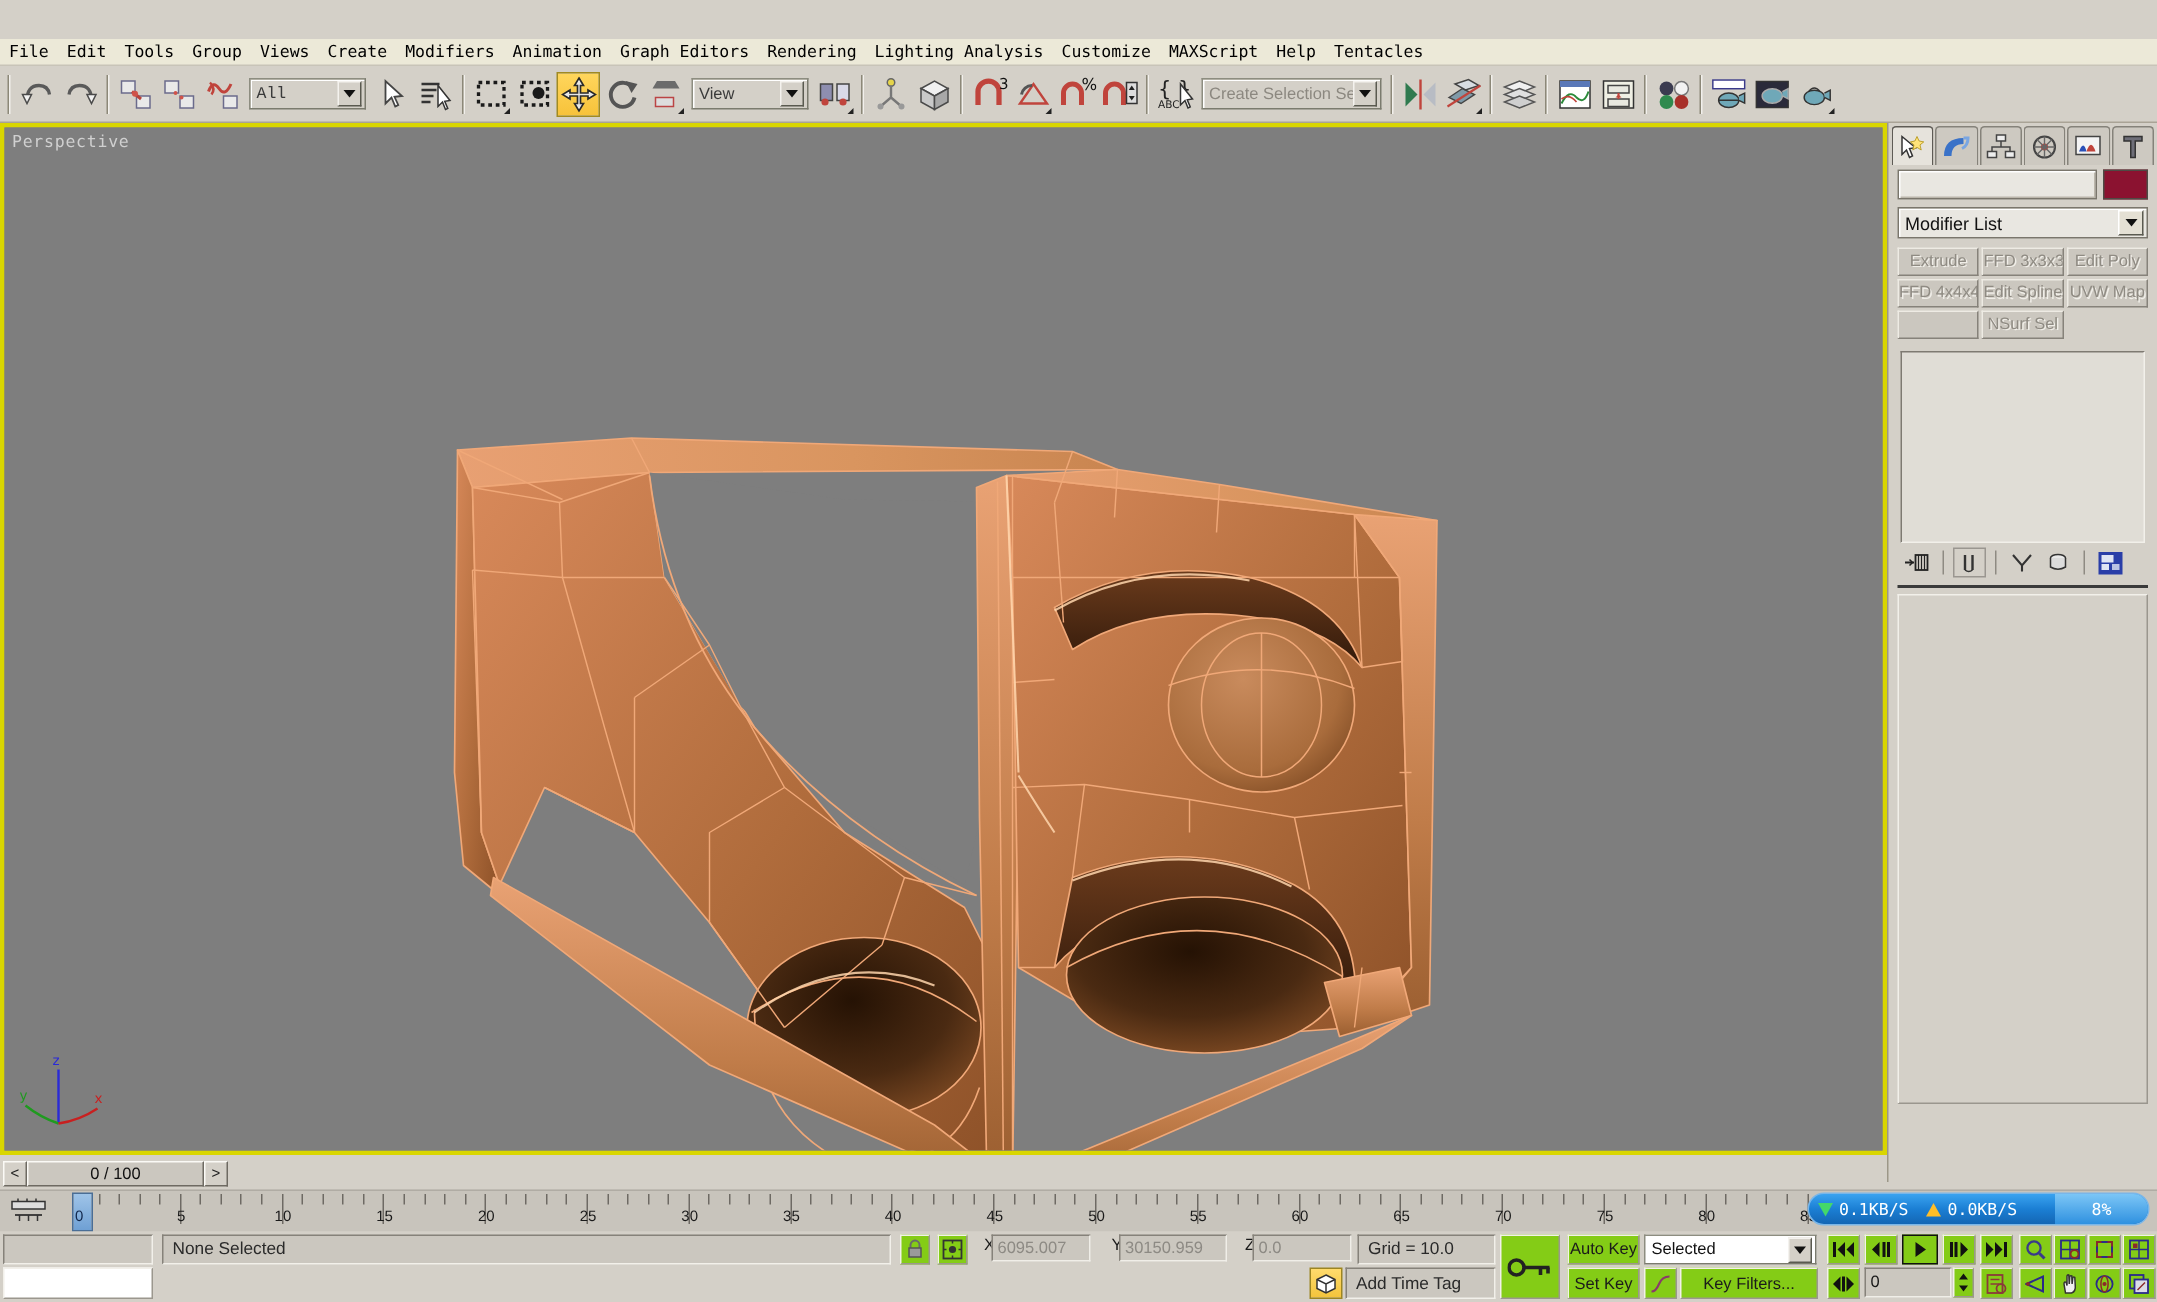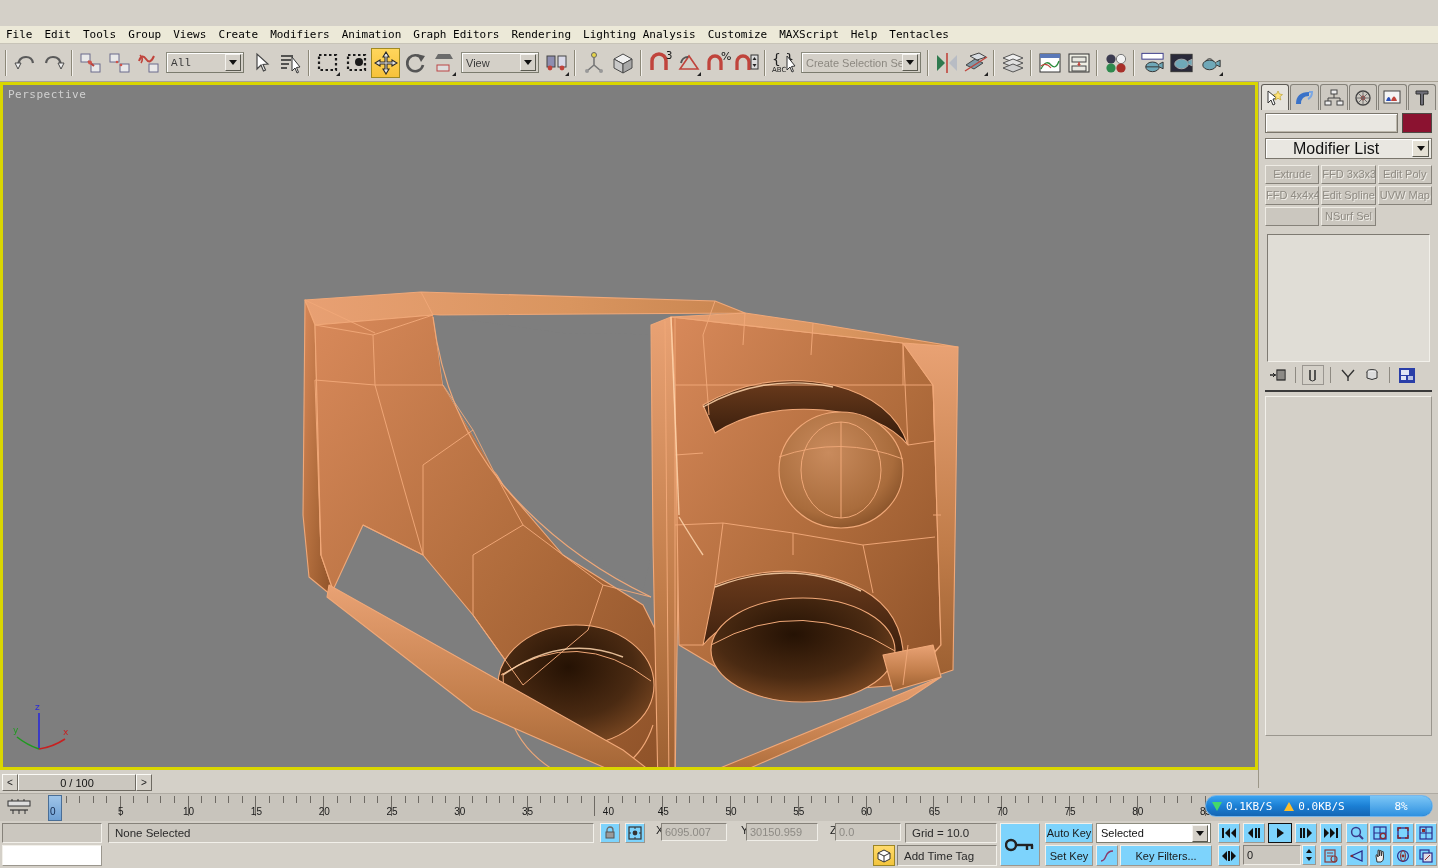--- a/index.html
+++ b/index.html
@@ -125,21 +125,21 @@
   .cp-namefield {
     flex: 1; height: 20px; background: #e9e7e1;
     border: 1px solid #7a766c; box-shadow: inset 1px 1px 0 #fff, inset -1px -1px 0 #bbb6ab;
   }
   .cp-colorswatch { width: 30px; height: 20px; background: #8b1230; border: 1px solid #4e4a44; }
   .cp-modlist {
     margin: 2px 6px; height: 21px; background: #e9e7e1;
     border: 1px solid #7a766c; display: flex; align-items: center;
     box-shadow: inset 1px 1px 0 #fff;
   }
-  .cp-modlist .cval { flex:1; font-size: 16px; padding-left: 4px; color:#111;margin-left:23px; }
+  .cp-modlist .cval { flex:1; font-size: 12px; padding-left: 4px; color:#111; }
   .cp-modlist .carrow {
     width: 17px; height: 17px; margin-right: 2px; background: #e4e0d4;
     border: 1px solid #5a5a50; border-top-color:#fff; border-left-color:#fff;
     display:flex;align-items:center;justify-content:center;
   }
   .cp-btngrid {
     display: grid; grid-template-columns: 1fr 1fr 1fr; gap: 2px;
     margin: 6px 6px 0 6px;
   }
   .cp-btn {
@@ -239,21 +239,21 @@
   }
   .sb-white { background: #fff; }
   .coordfield {
     height: 18px; background: #cbc7bf; border: 1px solid #86827a;
     border-right-color:#f0eee8; border-bottom-color:#f0eee8;
     font-size: 11px; color: #8d8a84; padding-left: 3px;
     display: flex; align-items: center;
   }
   .coordlabel { font-size: 11px; color: #1a1a1a; margin: 0 3px 0 6px; }
   .mini-btn {
-    background: #7dd3fc; border: 1px solid #9b978e;
+    background: #84cc16; border: 1px solid #9b978e;
     border-top-color:#f2f0ea; border-left-color:#f2f0ea;
     font-size: 11px; color: #1b1b1b; display:flex;align-items:center;justify-content:center;
   }
   .mini-btn.gold { background: linear-gradient(180deg,#ffdb6d,#f3c43c); border-color:#9c8523; }
   svg { display: block; }
 </style>
 </head>
 <body>
 
 <div id="app">
@@ -851,21 +851,21 @@
         <div class="tick minor" style="left: 443.92px;"></div>
         <div class="tick minor" style="left: 457.48px;"></div>
         <div class="tick minor" style="left: 471.04px;"></div>
         <div class="tick major" style="left: 484.6px;"></div>
         <div class="rlabel" style="left: 485.6px;">35</div>
         <div class="tick minor" style="left: 498.16px;"></div>
         <div class="tick minor" style="left: 511.72px;"></div>
         <div class="tick minor" style="left: 525.28px;"></div>
         <div class="tick minor" style="left: 538.84px;"></div>
         <div class="tick major" style="left: 552.4px;"></div>
-        <div class="rlabel" style="left: 553.4px; margin-left: 13px;">40</div>
+        <div class="rlabel" style="left: 553.4px;">40</div>
         <div class="tick minor" style="left: 565.96px;"></div>
         <div class="tick minor" style="left: 579.52px;"></div>
         <div class="tick minor" style="left: 593.08px;"></div>
         <div class="tick minor" style="left: 606.64px;"></div>
         <div class="tick major" style="left: 620.2px;"></div>
         <div class="rlabel" style="left: 621.2px;">45</div>
         <div class="tick minor" style="left: 633.76px;"></div>
         <div class="tick minor" style="left: 647.32px;"></div>
         <div class="tick minor" style="left: 660.88px;"></div>
         <div class="tick minor" style="left: 674.44px;"></div>

